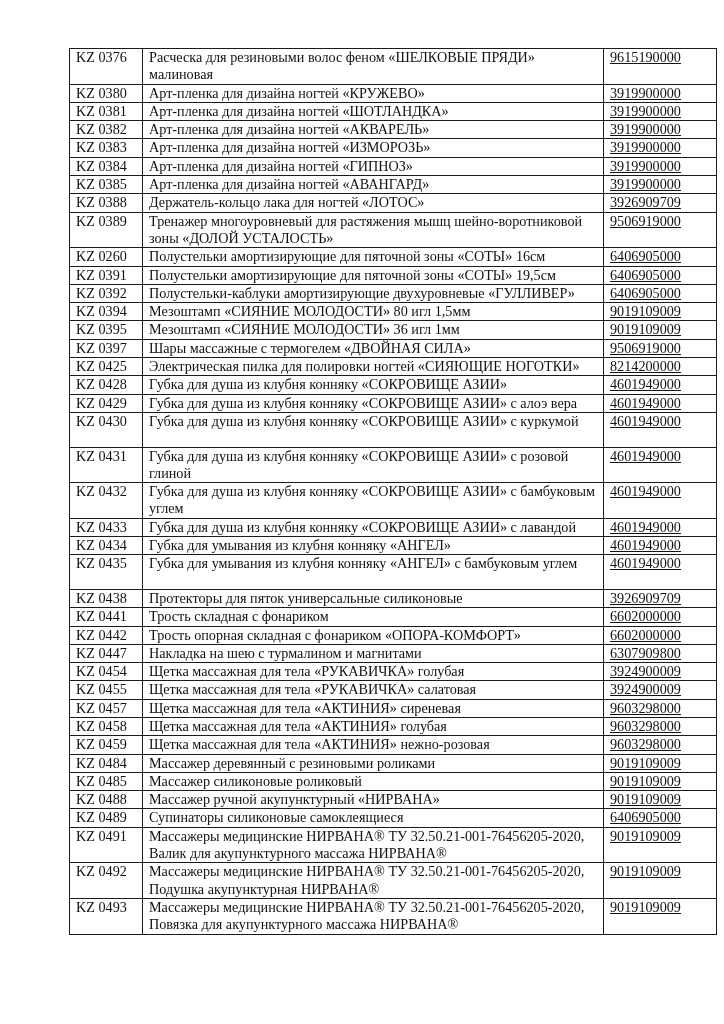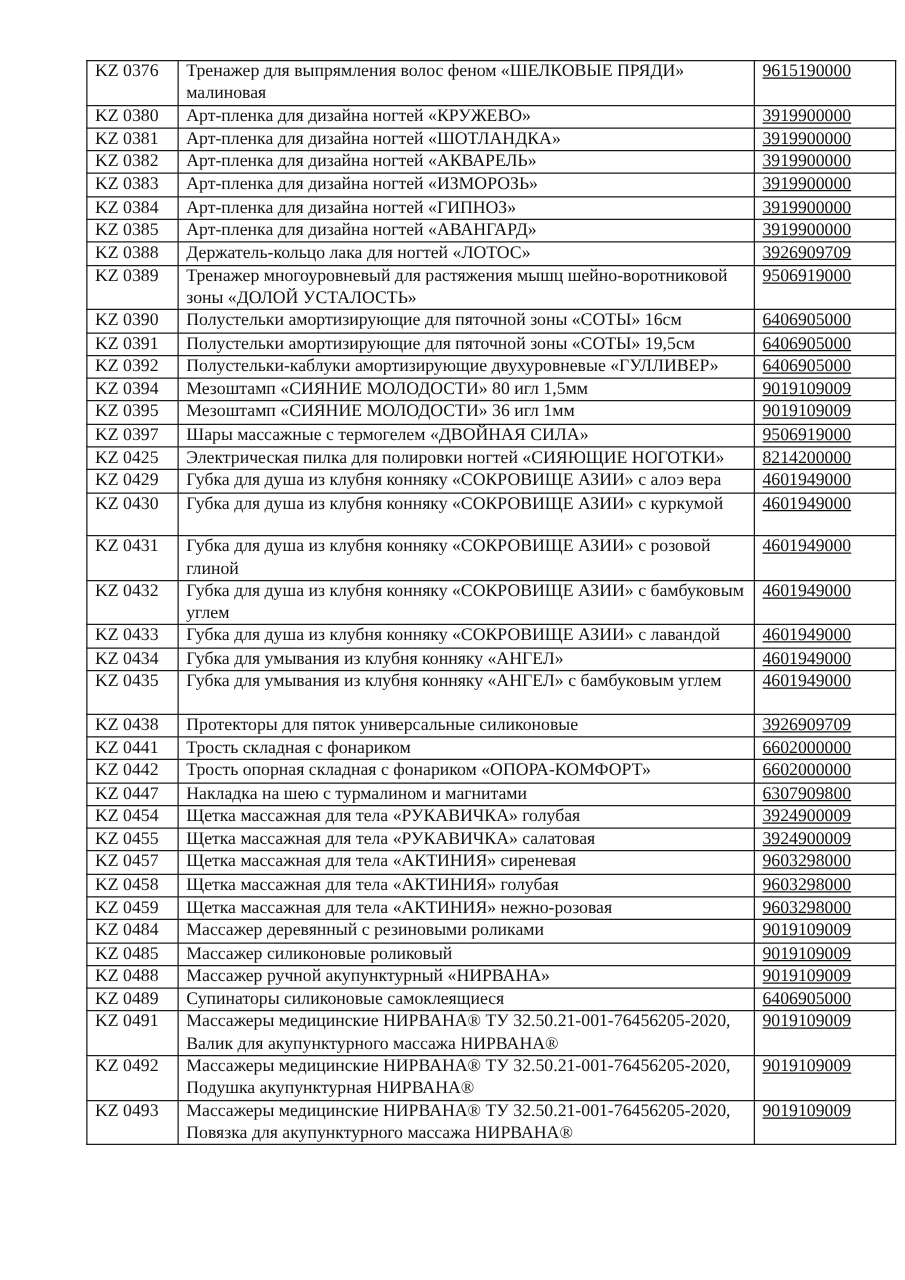--- a/index.html
+++ b/index.html
@@ -44,21 +44,21 @@
     tr.double td { height: 33.6px; margin-top: 14px; }
   </style>
 </head>
 <body>
 
 <div class="page">
   <table class="codes">
     <tbody id="table-body">
         <tr class="double">
     <td class="c-code">KZ 0376</td>
-    <td class="c-desc">Тренажер для выпрямления волос феном «ШЕЛКОВЫЕ ПРЯДИ» малиновая</td>
+    <td class="c-desc">Расческа для резиновыми волос феном «ШЕЛКОВЫЕ ПРЯДИ» малиновая</td>
     <td class="c-hs">9615190000</td>
   </tr>
         <tr class="single">
     <td class="c-code">KZ 0380</td>
     <td class="c-desc">Арт-пленка для дизайна ногтей «КРУЖЕВО»</td>
     <td class="c-hs">3919900000</td>
   </tr>
         <tr class="single">
     <td class="c-code">KZ 0381</td>
     <td class="c-desc">Арт-пленка для дизайна ногтей «ШОТЛАНДКА»</td>
@@ -88,21 +88,21 @@
     <td class="c-code">KZ 0388</td>
     <td class="c-desc">Держатель-кольцо лака для ногтей «ЛОТОС»</td>
     <td class="c-hs">3926909709</td>
   </tr>
         <tr class="double">
     <td class="c-code">KZ 0389</td>
     <td class="c-desc">Тренажер многоуровневый для растяжения мышц шейно-воротниковой зоны «ДОЛОЙ УСТАЛОСТЬ»</td>
     <td class="c-hs">9506919000</td>
   </tr>
         <tr class="single">
-    <td class="c-code">KZ 0390</td>
+    <td class="c-code">KZ 0260</td>
     <td class="c-desc">Полустельки амортизирующие для пяточной зоны «СОТЫ» 16см</td>
     <td class="c-hs">6406905000</td>
   </tr>
         <tr class="single">
     <td class="c-code">KZ 0391</td>
     <td class="c-desc">Полустельки амортизирующие для пяточной зоны «СОТЫ» 19,5см</td>
     <td class="c-hs">6406905000</td>
   </tr>
         <tr class="single">
     <td class="c-code">KZ 0392</td>
@@ -121,20 +121,25 @@
   </tr>
         <tr class="single">
     <td class="c-code">KZ 0397</td>
     <td class="c-desc">Шары массажные с термогелем «ДВОЙНАЯ СИЛА»</td>
     <td class="c-hs">9506919000</td>
   </tr>
         <tr class="single">
     <td class="c-code">KZ 0425</td>
     <td class="c-desc">Электрическая пилка для полировки ногтей «СИЯЮЩИЕ НОГОТКИ»</td>
     <td class="c-hs">8214200000</td>
+  </tr>
+        <tr class="single">
+    <td class="c-code">KZ 0428</td>
+    <td class="c-desc">Губка для душа из клубня конняку «СОКРОВИЩЕ АЗИИ»</td>
+    <td class="c-hs">4601949000</td>
   </tr>
         <tr class="single">
     <td class="c-code">KZ 0429</td>
     <td class="c-desc">Губка для душа из клубня конняку «СОКРОВИЩЕ АЗИИ» с алоэ вера</td>
     <td class="c-hs">4601949000</td>
   </tr>
         <tr class="double">
     <td class="c-code">KZ 0430</td>
     <td class="c-desc">Губка для душа из клубня конняку «СОКРОВИЩЕ АЗИИ» с куркумой</td>
     <td class="c-hs">4601949000</td>

